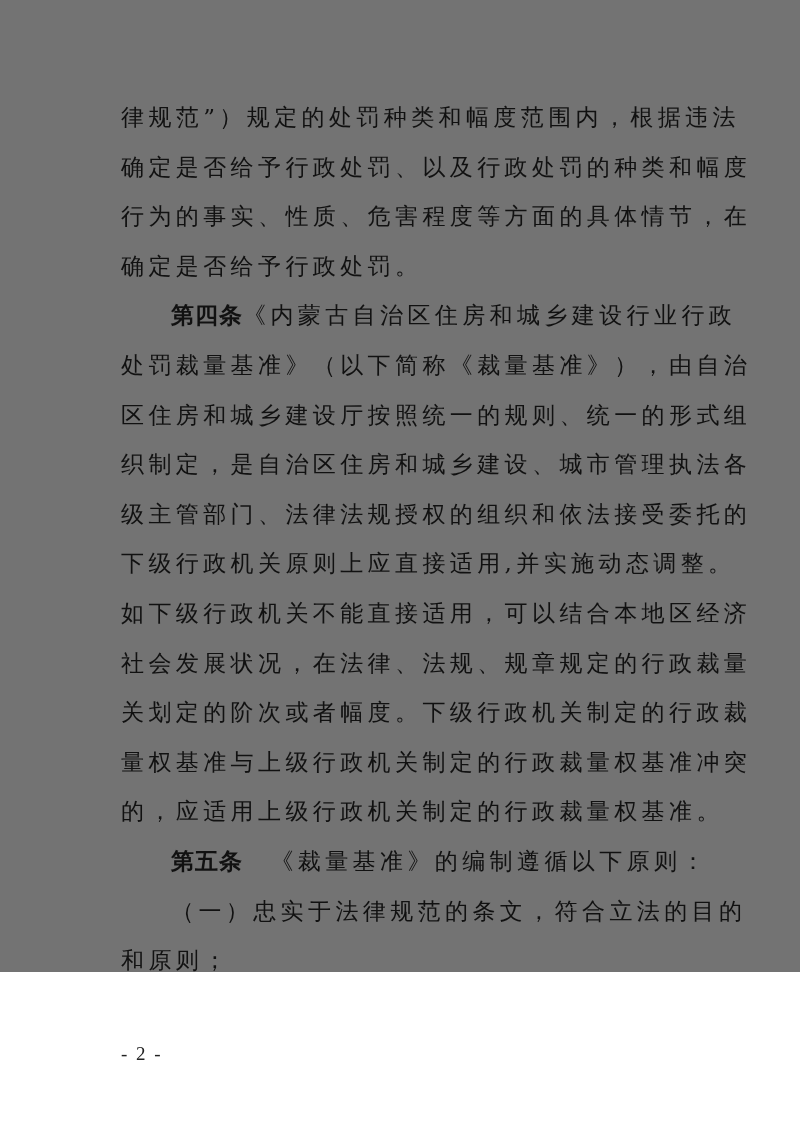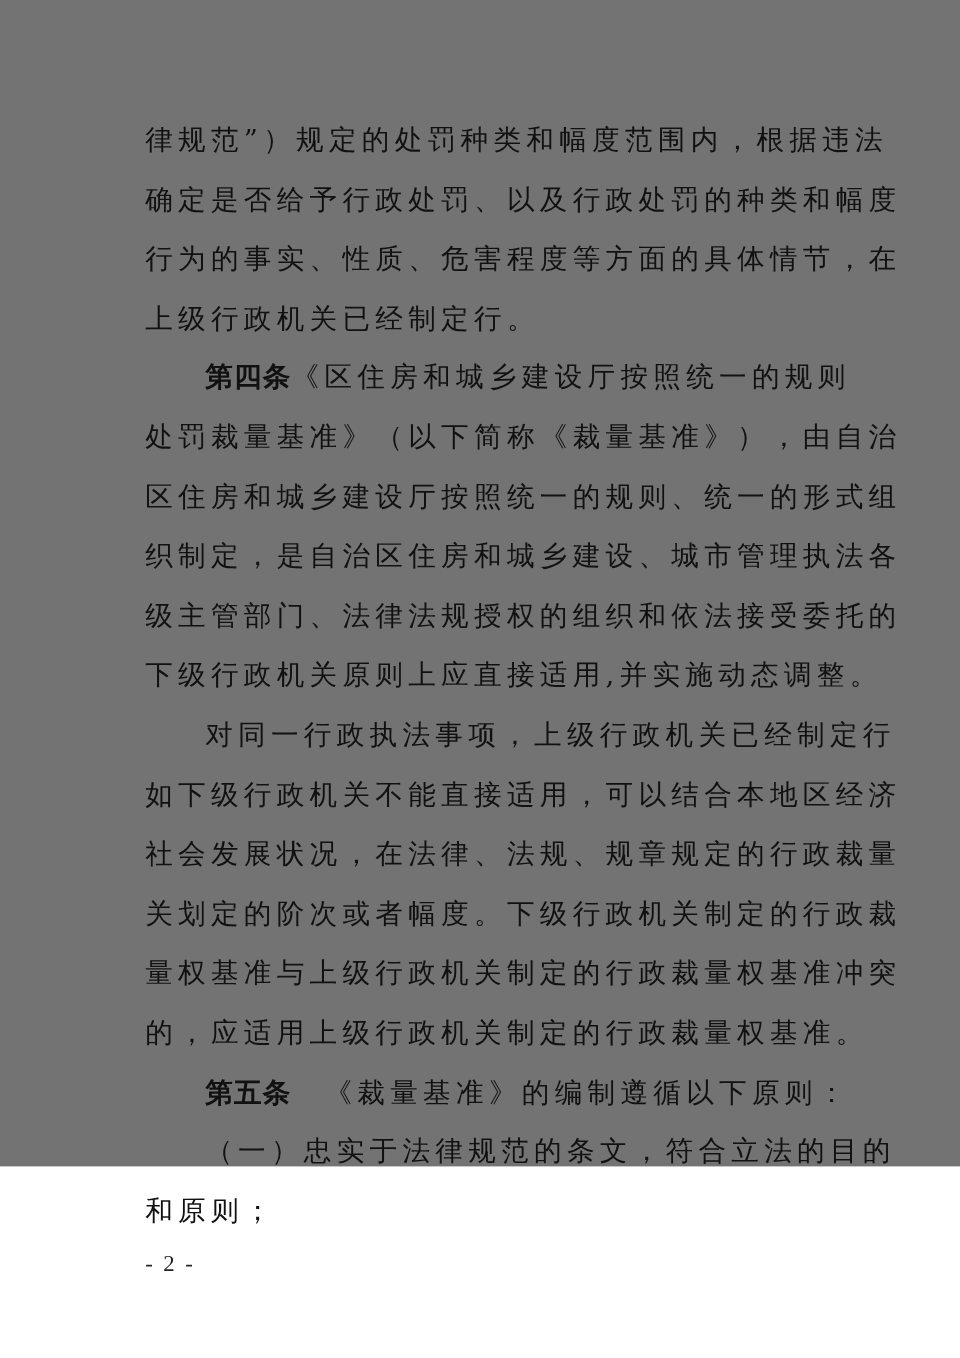--- a/index.html
+++ b/index.html
@@ -18,34 +18,33 @@
 </head>
 <body>
 
 <div class="page">
   <div class="body-text">
 
     <div class="para">
       <span class="line">律规范”）规定的处罚种类和幅度范围内，根据违法</span>
       <span class="line">确定是否给予行政处罚、以及行政处罚的种类和幅度</span>
       <span class="line">行为的事实、性质、危害程度等方面的具体情节，在</span>
-      <span class="line">上级行政机关已经制定行。</span>
+      <span class="line">确定是否给予行政处罚。</span>
     </div>
 
     <div class="para">
-      <span class="line indent"><span class="bold">第四条</span><span>《区住房和城乡建设厅按照统一的规则</span></span>
+      <span class="line indent"><span class="bold">第四条</span><span>《内蒙古自治区住房和城乡建设行业行政</span></span>
       <span class="line">处罚裁量基准》（以下简称《裁量基准》），由自治</span>
       <span class="line">区住房和城乡建设厅按照统一的规则、统一的形式组</span>
       <span class="line">织制定，是自治区住房和城乡建设、城市管理执法各</span>
       <span class="line">级主管部门、法律法规授权的组织和依法接受委托的</span>
       <span class="line">下级行政机关原则上应直接适用,并实施动态调整。</span>
     </div>
 
     <div class="para">
-      <span class="line indent">对同一行政执法事项，上级行政机关已经制定行</span>
       <span class="line">如下级行政机关不能直接适用，可以结合本地区经济</span>
       <span class="line">社会发展状况，在法律、法规、规章规定的行政裁量</span>
       <span class="line">关划定的阶次或者幅度。下级行政机关制定的行政裁</span>
       <span class="line">量权基准与上级行政机关制定的行政裁量权基准冲突</span>
       <span class="line">的，应适用上级行政机关制定的行政裁量权基准。</span>
     </div>
 
     <div class="para">
       <span class="line indent"><span class="bold">第五条</span><span>　《裁量基准》的编制遵循以下原则：</span></span>
     </div>

